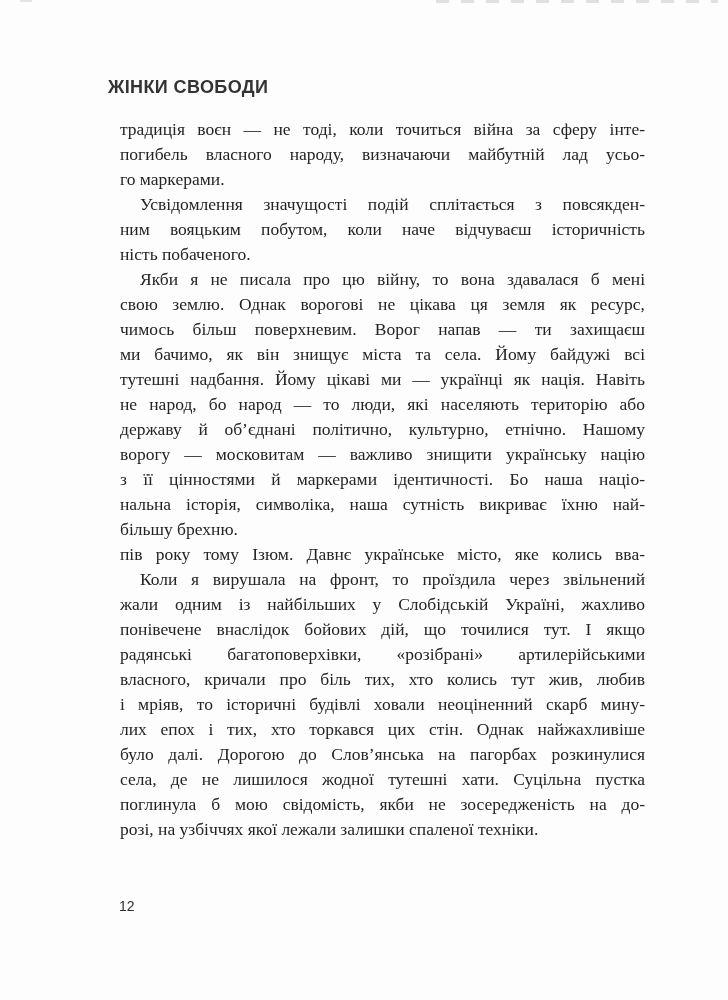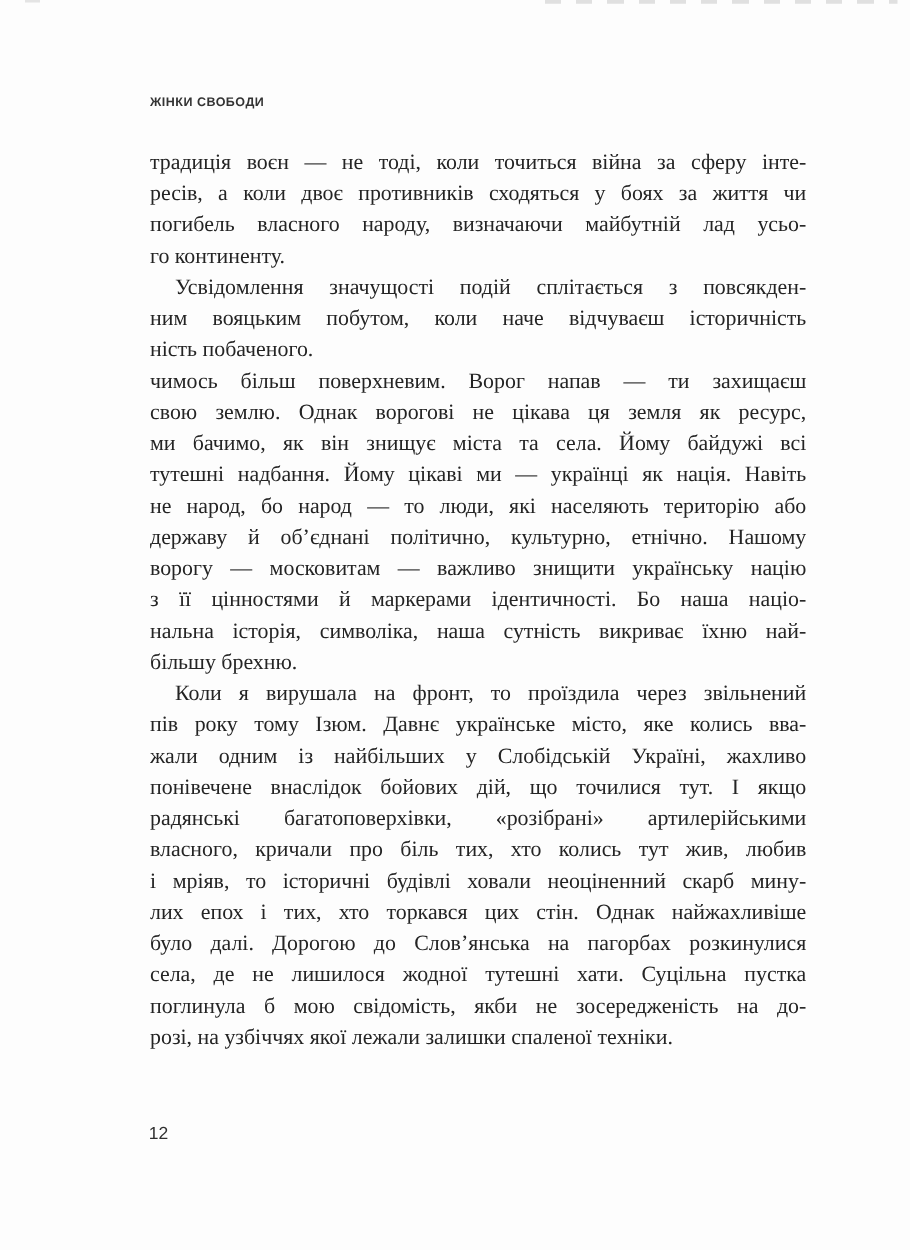--- a/index.html
+++ b/index.html
@@ -34,24 +34,24 @@
   .scan-artifact-left {
     position: absolute;
     top: 0;
     left: 20px;
     width: 12px;
     height: 2px;
     background: #e4e4e4;
   }
   .running-head {
     position: absolute;
-    left: 120px;
+    left: 108px;
     top: 77px;
     font-family: "Liberation Sans", sans-serif;
-    font-size: 10px;
+    font-size: 18px;
     font-weight: 700;
     letter-spacing: 0.4px;
     color: var(--heading, #333333);
     white-space: nowrap;
   }
   .textblock {
     position: absolute;
     left: 120px;
     top: 117px;
     width: 525px;
@@ -84,38 +84,38 @@
 </style>
 </head>
 <body>
 
 <div class="page">
   <div class="scan-artifact-right"></div>
   <div class="scan-artifact-left"></div>
   <div class="running-head">ЖІНКИ СВОБОДИ</div>
   <div class="textblock" id="textblock">
       <div class="line">традиція воєн — не тоді, коли точиться війна за сферу інте-</div>
-      <div class="line">ресів, а коли двоє противників сходяться у боях за життя чи</div>
       <div class="line">погибель власного народу, визначаючи майбутній лад усьо-</div>
-      <div class="line para-last">го континенту.</div>
+      <div class="line para-last">го маркерами.</div>
       <div class="line indent">Усвідомлення значущості подій сплітається з повсякден-</div>
       <div class="line">ним вояцьким побутом, коли наче відчуваєш історичність</div>
       <div class="line para-last">ність побаченого.</div>
+      <div class="line indent">Якби я не писала про цю війну, то вона здавалася б мені</div>
+      <div class="line">свою землю. Однак ворогові не цікава ця земля як ресурс,</div>
       <div class="line">чимось більш поверхневим. Ворог напав — ти захищаєш</div>
-      <div class="line">свою землю. Однак ворогові не цікава ця земля як ресурс,</div>
       <div class="line">ми бачимо, як він знищує міста та села. Йому байдужі всі</div>
       <div class="line">тутешні надбання. Йому цікаві ми — українці як нація. Навіть</div>
       <div class="line">не народ, бо народ — то люди, які населяють територію або</div>
       <div class="line">державу й об’єднані політично, культурно, етнічно. Нашому</div>
       <div class="line">ворогу — московитам — важливо знищити українську націю</div>
       <div class="line">з її цінностями й маркерами ідентичності. Бо наша націо-</div>
       <div class="line">нальна історія, символіка, наша сутність викриває їхню най-</div>
       <div class="line para-last">більшу брехню.</div>
+      <div class="line">пів року тому Ізюм. Давнє українське місто, яке колись вва-</div>
       <div class="line indent">Коли я вирушала на фронт, то проїздила через звільнений</div>
-      <div class="line">пів року тому Ізюм. Давнє українське місто, яке колись вва-</div>
       <div class="line">жали одним із найбільших у Слобідській Україні, жахливо</div>
       <div class="line">понівечене внаслідок бойових дій, що точилися тут. І якщо</div>
       <div class="line">радянські багатоповерхівки, «розібрані» артилерійськими</div>
       <div class="line">власного, кричали про біль тих, хто колись тут жив, любив</div>
       <div class="line">і мріяв, то історичні будівлі ховали неоціненний скарб мину-</div>
       <div class="line">лих епох і тих, хто торкався цих стін. Однак найжахливіше</div>
       <div class="line">було далі. Дорогою до Слов’янська на пагорбах розкинулися</div>
       <div class="line">села, де не лишилося жодної тутешні хати. Суцільна пустка</div>
       <div class="line">поглинула б мою свідомість, якби не зосередженість на до-</div>
       <div class="line para-last">розі, на узбіччях якої лежали залишки спаленої техніки.</div>

